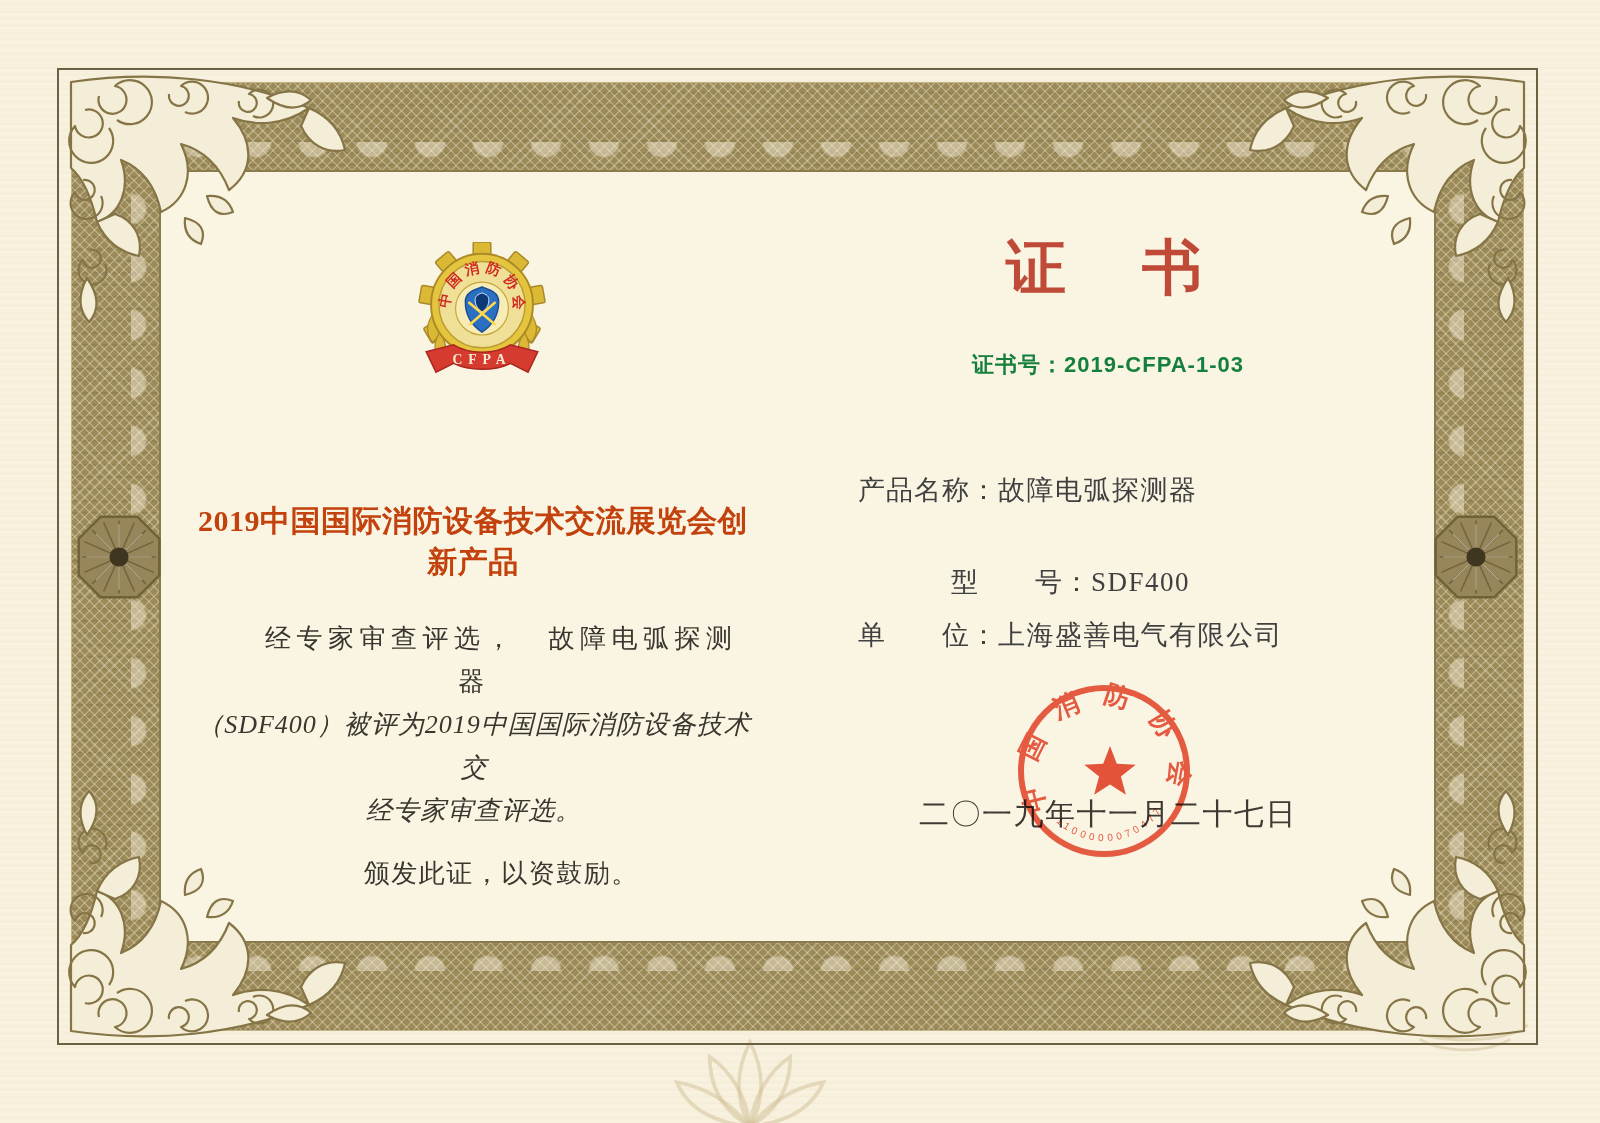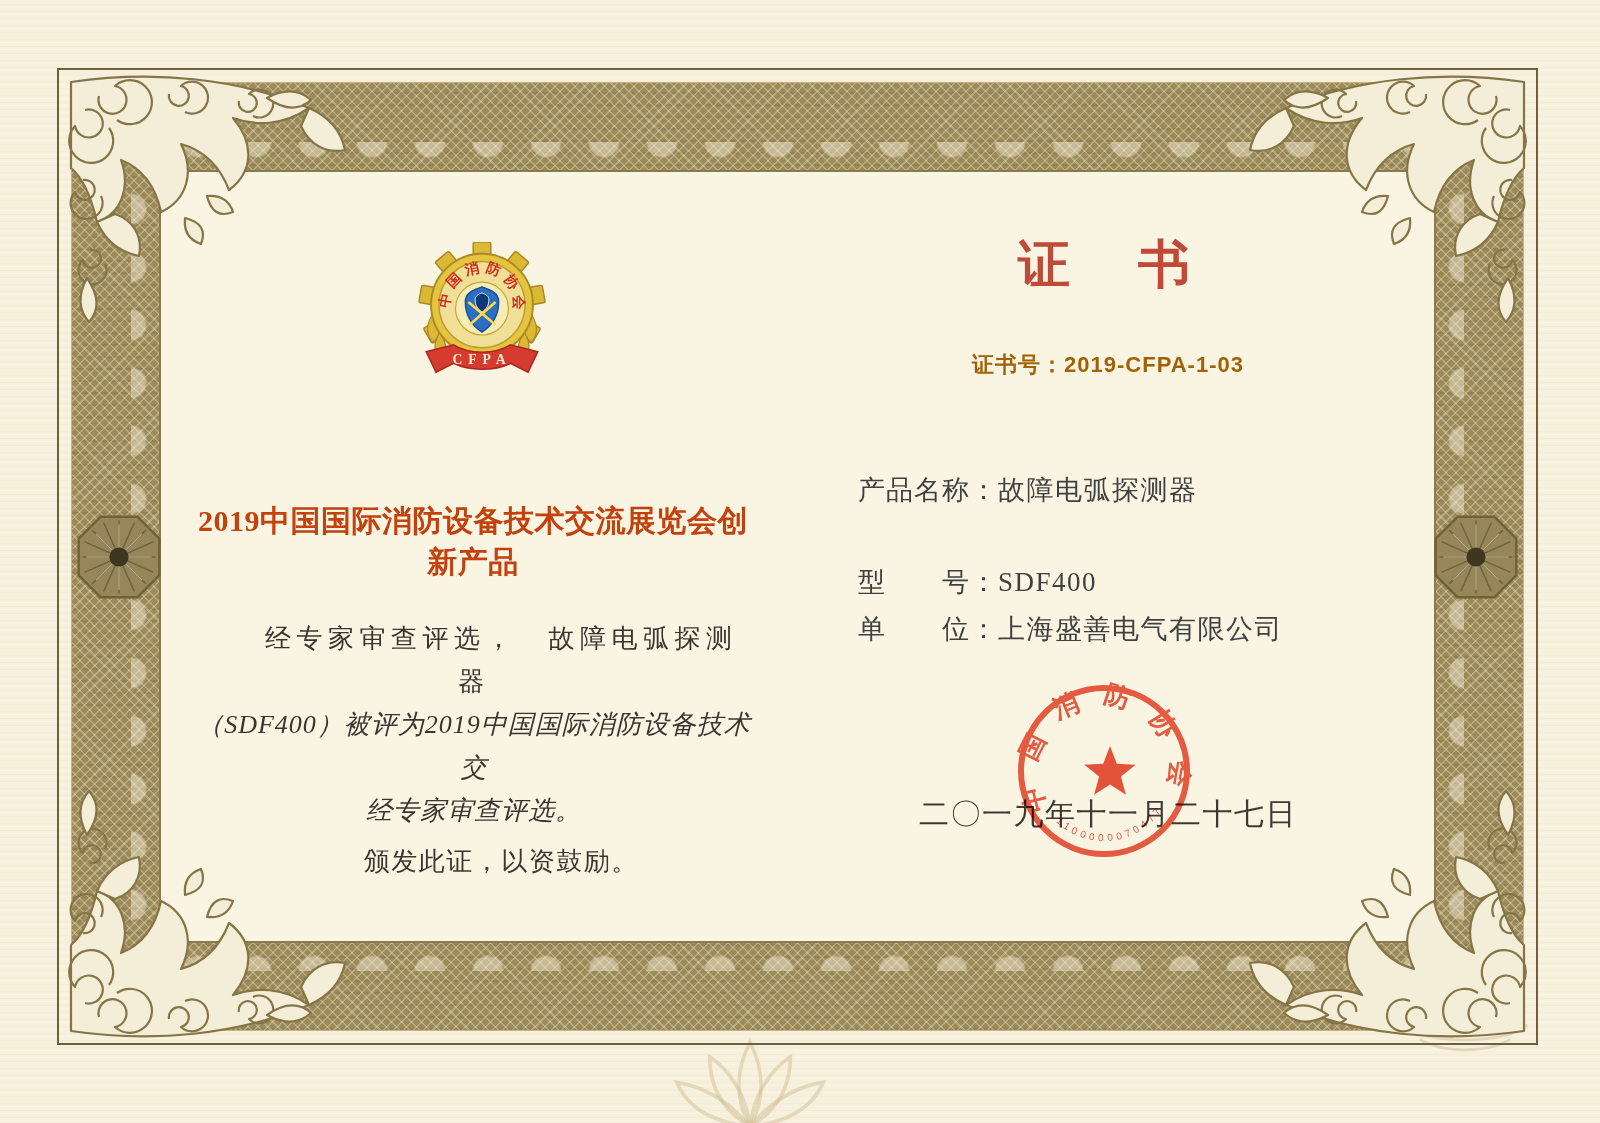--- a/index.html
+++ b/index.html
@@ -43,38 +43,38 @@
   .medallion.right{right:12px;top:439px;}
 
   
   .lotus{position:absolute;color:rgba(208,192,150,.5);z-index:2;}
 
   
   .content{position:absolute;inset:0;z-index:5;}
   .emblem{position:absolute;left:408px;top:242px;width:148px;height:142px;}
 
   .right-col{position:absolute;left:843px;width:530px;text-align:center;}
-  .cert-title{top:238px;font-size:52px;font-weight:700;color:#c04a38;letter-spacing:8px;
+  .cert-title{top:238px;font-size:60px;font-weight:700;color:#c04a38;letter-spacing:8px;
     font-family:"Liberation Sans",sans-serif;line-height:1;}
-  .cert-no{top:350px;font-size:22px;font-weight:600;color:#a16207;letter-spacing:1px;
+  .cert-no{top:350px;font-size:22px;font-weight:600;color:#15803d;letter-spacing:1px;
     font-family:"Liberation Sans",sans-serif;}
 
   .award-title{position:absolute;left:190px;top:501px;width:566px;text-align:center;
     font-size:30px;font-weight:700;color:#c2410c;letter-spacing:.5px;}
 
   .body-text{position:absolute;left:196px;top:617px;width:556px;color:#39362f;font-size:26px;line-height:43px;text-align:center;}
   .body-text .indent{text-indent:2.1em;}
   .body-text .l1{letter-spacing:5.5px;}
   .body-text .l2,.body-text .l3{letter-spacing:1px;font-style:italic;}
-  .body-text .l4{margin-top:8px;letter-spacing:1.5px;}
+  .body-text .l4{margin-top:20px;letter-spacing:1.5px;}
 
   .fields{position:absolute;left:858px;top:472px;color:#404040;font-size:27px;}
   .field-row{white-space:nowrap;}
   .field-row.r1{margin-bottom:56px;}
-  .field-row.r2{margin-bottom:11px;}
+  .field-row.r2{margin-bottom:17px;text-align:center;}
   .field-label{letter-spacing:1px;}
   .field-value{letter-spacing:1.5px;}
 
   .stamp{position:absolute;left:1004px;top:671px;width:200px;height:200px;mix-blend-mode:multiply;z-index:7;}
   .date{position:absolute;left:843px;top:794px;width:530px;text-align:center;
     font-size:30px;color:#3e3a33;letter-spacing:1.5px;z-index:6;}
 </style>
 </head>
 <body>
 

